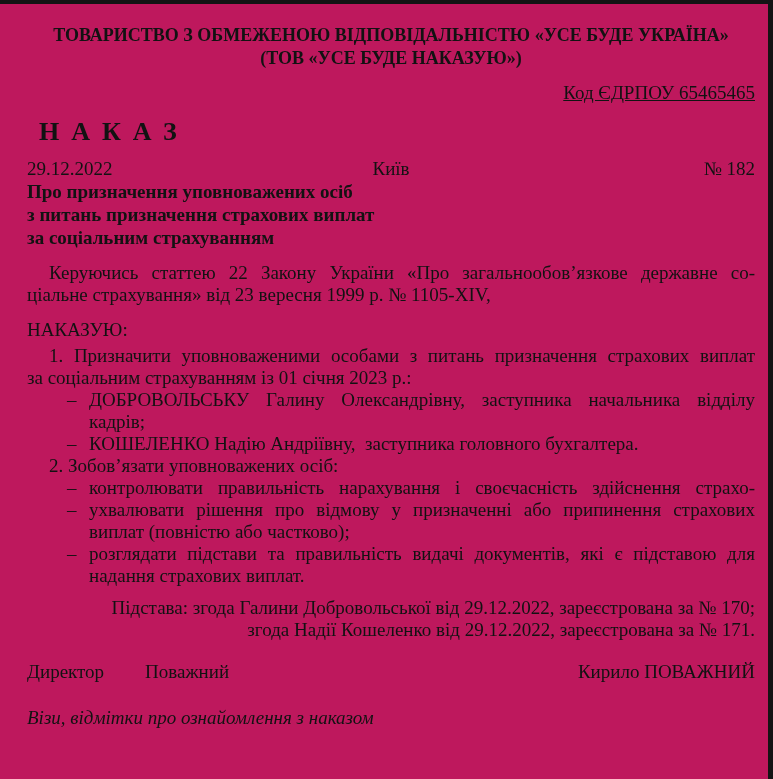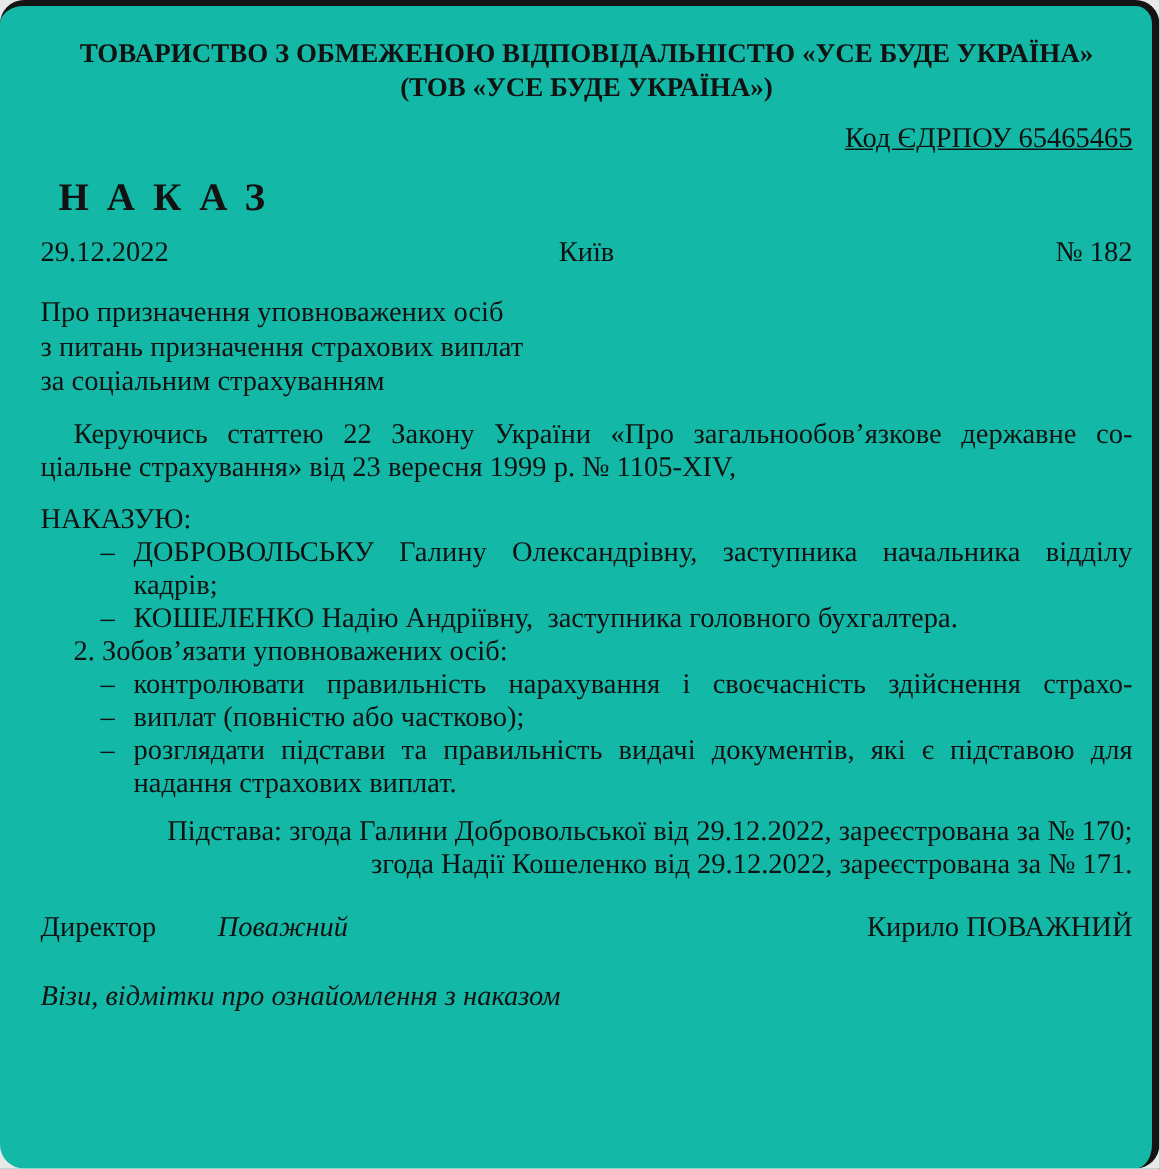--- a/index.html
+++ b/index.html
@@ -1,60 +1,60 @@
 <!DOCTYPE html>
 <html lang="uk"><head>
 <meta charset="utf-8">
 <style>
   html,body{margin:0;padding:0;background:#e8e8e8;}
   .page{
     position:relative;
     width:773px;height:779px;
     box-sizing:border-box;
-    background:#14b8a6;
+    background:#be185d;
     border-top:4px solid #141414;
     border-right:5px solid #141414;
     padding:20px 13px 10px 27px;
     overflow:hidden;
     font-family:"Liberation Serif","DejaVu Serif",serif;
-    font-size:19px;line-height:22px;color:#121212;border-radius:16px;
+    font-size:19px;line-height:22px;color:#121212;
   }
   .org{ text-align:center;font-weight:bold;font-size:18px;line-height:23px; }
   .org .line{ white-space:nowrap; }
   .edrpou{ margin-top:12px;text-align:right;font-size:19px;text-decoration:underline; }
   .doc-title{ margin-top:13px;text-align:left;font-weight:bold;font-size:26px;line-height:30px;letter-spacing:12px;text-indent:12px; }
   .meta-row{ margin-top:11px;display:flex; }
   .meta-row > div{ flex:1; }
   .meta-center{ text-align:center; }
   .meta-right{ text-align:right; }
-  .subject{ margin-top:17px;font-weight:normal;line-height:23px; }
+  .subject{ font-weight:bold;line-height:23px; }
   .preamble{ margin-top:13px; }
   .resolution{ margin-top:13px; }
   .item-block{ margin-top:0; }
   .item1{ margin-top:4px; }
   .indent{ text-indent:22px; }
   .j{ text-align:justify;text-align-last:justify; }
   .pre{ white-space:pre-wrap; }
   .sub{ position:relative;margin-left:40px;padding-left:22px; }
   .dash{ position:absolute;left:0;top:0; }
   .basis{ margin-top:10px;text-align:right; }
   .basis-l2{ margin-left:82px; }
   .signature-row{ margin-top:20px;display:flex;align-items:baseline; }
-  .sig-script{ font-style:italic;margin-left:41px; }
+  .sig-script{ margin-left:41px; }
   .sig-name{ margin-left:auto;text-align:center; }
   .footer-note{ margin-top:24px;font-style:italic; }
 </style>
 </head>
 <body>
 
 <div class="page">
 
   <div class="org">
     <div class="line">ТОВАРИСТВО З ОБМЕЖЕНОЮ ВІДПОВІДАЛЬНІСТЮ «УСЕ БУДЕ УКРАЇНА»</div>
-    <div class="line">(ТОВ «УСЕ БУДЕ УКРАЇНА»)</div>
+    <div class="line">(ТОВ «УСЕ БУДЕ НАКАЗУЮ»)</div>
   </div>
 
   <div class="edrpou">Код ЄДРПОУ 65465465</div>
 
   <div class="doc-title">НАКАЗ</div>
 
   <div class="meta-row">
     <div class="meta-left">29.12.2022</div>
     <div class="meta-center">Київ</div>
     <div class="meta-right">№ 182</div>
@@ -66,20 +66,24 @@
     <div>за соціальним страхуванням</div>
   </div>
 
   <div class="preamble">
     <div class="j indent">Керуючись статтею 22 Закону України «Про загальнообов’язкове державне со-</div>
     <div>ціальне страхування» від 23 вересня 1999 р. № 1105-XIV,</div>
   </div>
 
   <div class="resolution">НАКАЗУЮ:</div>
 
+  <div class="item-block item1">
+    <div class="j indent">1. Призначити уповноваженими особами з питань призначення страхових виплат</div>
+    <div>за соціальним страхуванням із 01 січня 2023 р.:</div>
+  </div>
 
   <div class="sub">
     <span class="dash">–</span>
     <div class="j">ДОБРОВОЛЬСЬКУ Галину Олександрівну, заступника начальника відділу</div>
     <div>кадрів;</div>
   </div>
 
   <div class="sub">
     <span class="dash">–</span>
     <div class="pre">КОШЕЛЕНКО Надію Андріївну,  заступника головного бухгалтера.</div>
@@ -89,20 +93,21 @@
     <div class="indent">2. Зобов’язати уповноважених осіб:</div>
   </div>
 
   <div class="sub">
     <span class="dash">–</span>
     <div class="j">контролювати правильність нарахування і своєчасність здійснення страхо-</div>
   </div>
 
   <div class="sub">
     <span class="dash">–</span>
+    <div class="j">ухвалювати рішення про відмову у призначенні або припинення страхових</div>
     <div>виплат (повністю або частково);</div>
   </div>
 
   <div class="sub">
     <span class="dash">–</span>
     <div class="j">розглядати підстави та правильність видачі документів, які є підставою для</div>
     <div>надання страхових виплат.</div>
   </div>
 
   <div class="basis">

